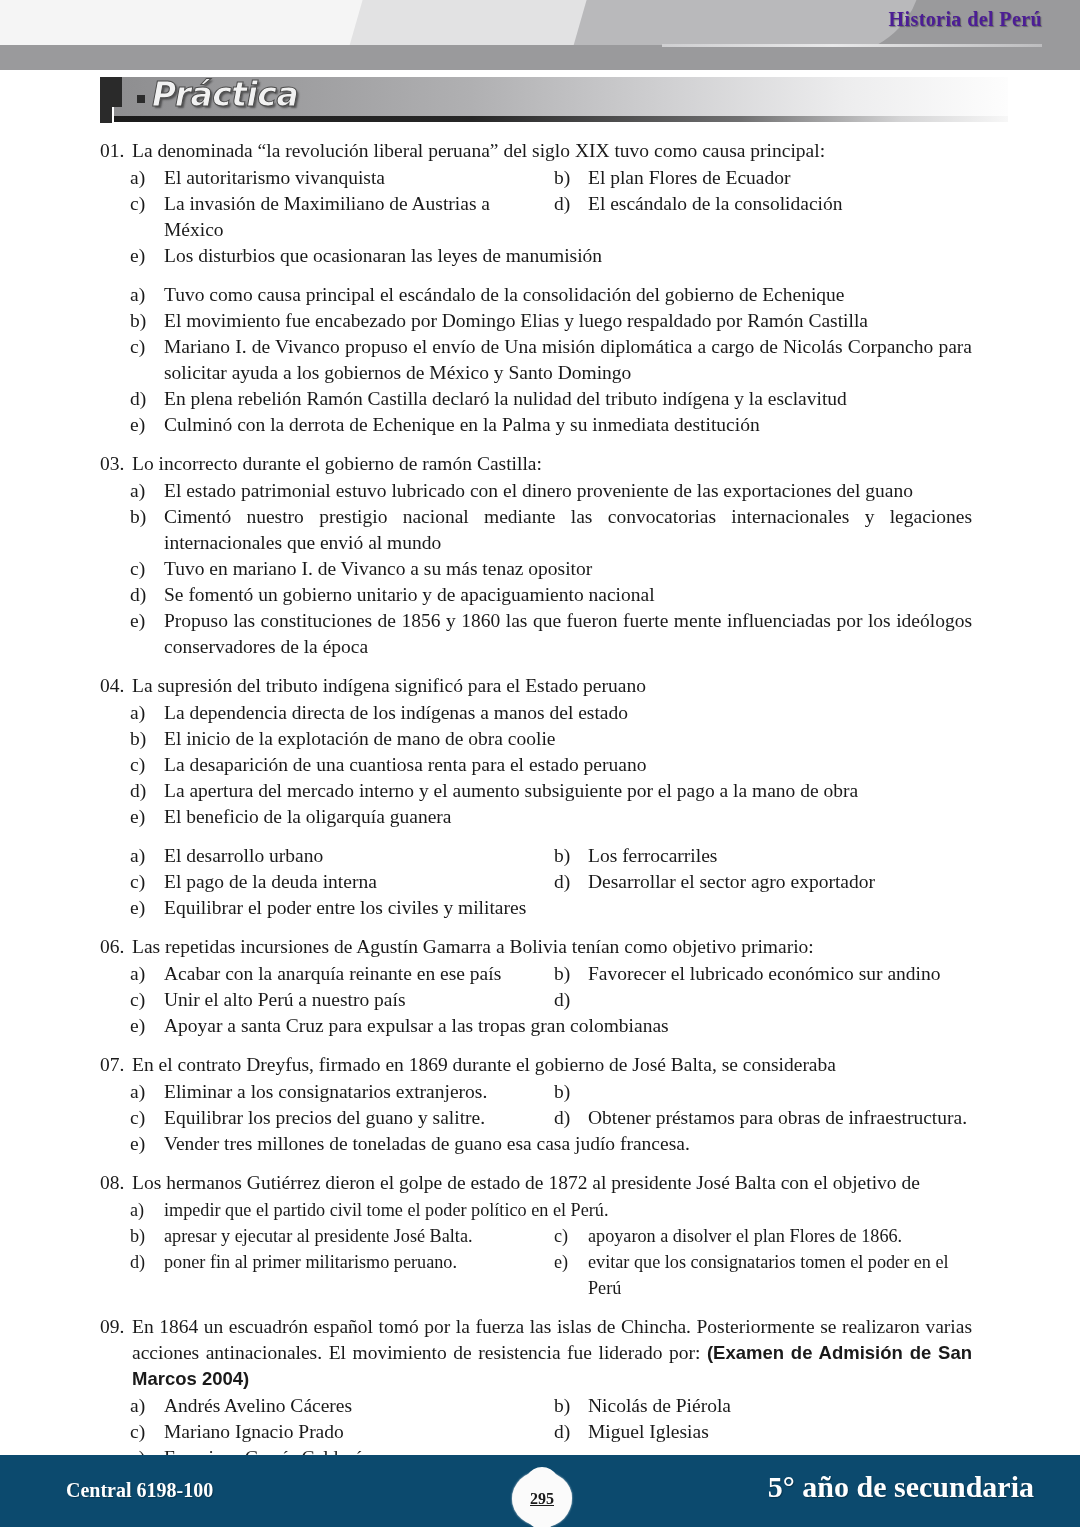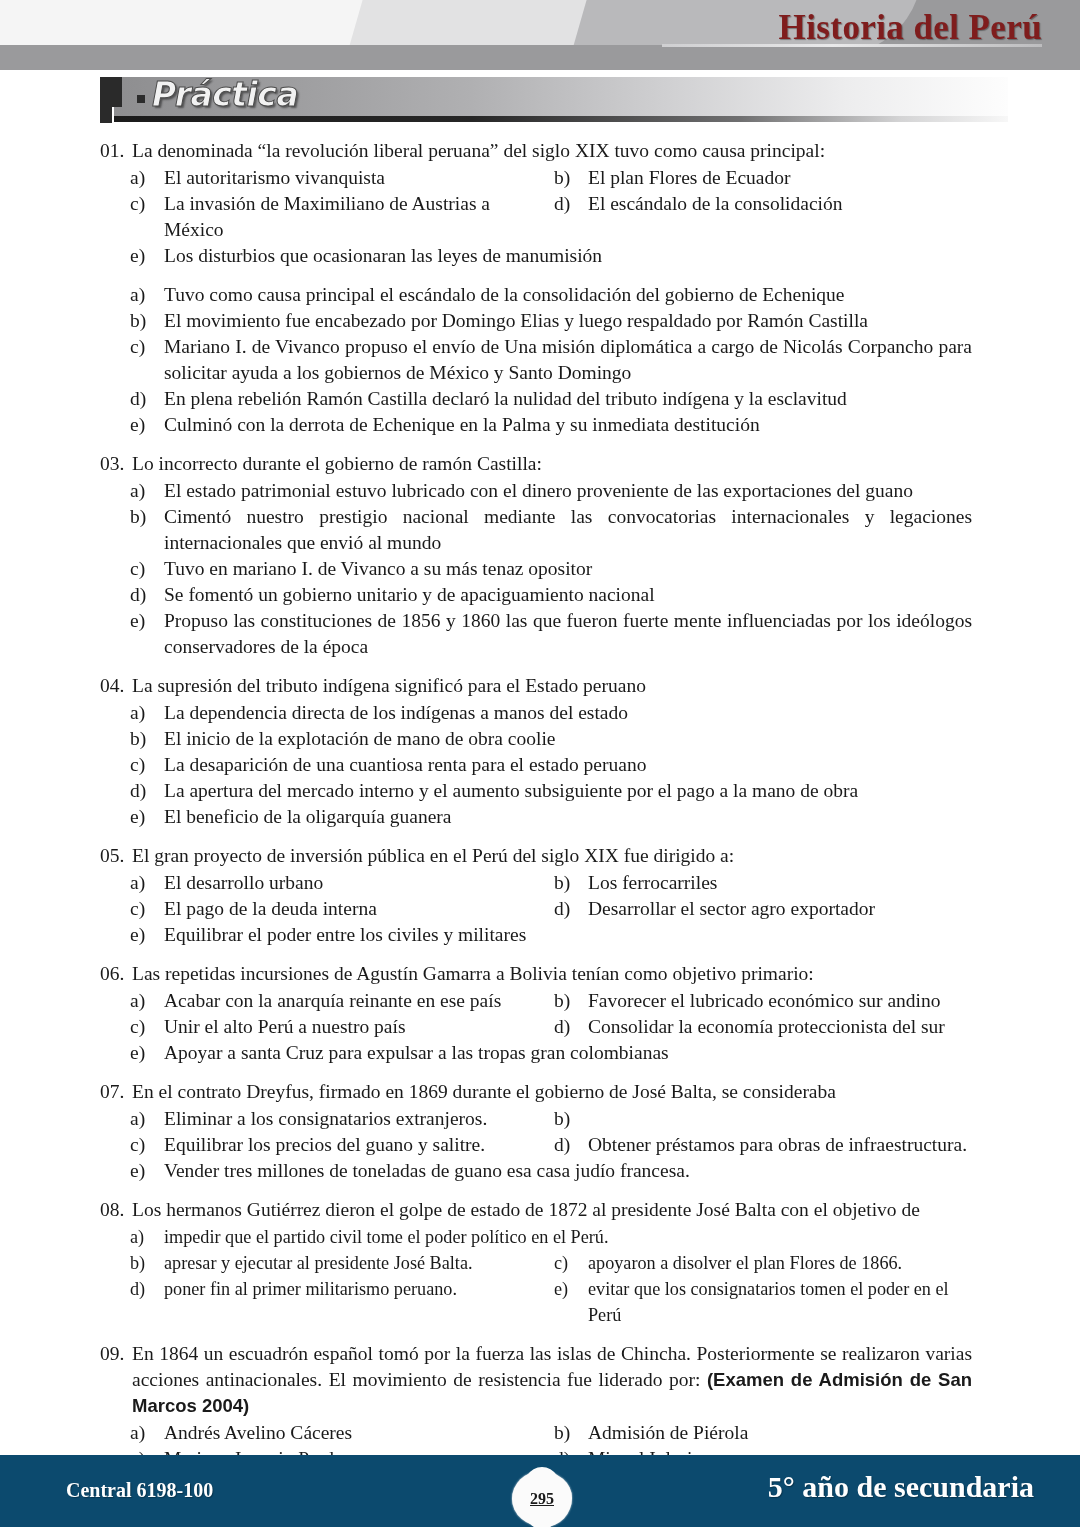--- a/index.html
+++ b/index.html
@@ -35,21 +35,21 @@
     border-bottom-right-radius:58px;
     transform:skewX(-16deg);
   }
   .hdr-underbar{
     position:absolute; left:0; top:45px; width:1080px; height:9px;
     background:#9a9a9c;
   }
   .hdr-title{
     position:absolute; right:38px; top:8px;
     font-family:"Liberation Serif", serif;
-    font-weight:bold; font-size:35px; color:#7f1d1d;
+    font-weight:bold; font-size:20px; color:#4c1d95;
     letter-spacing:.4px;
     text-shadow:1px 1px 1px rgba(0,0,0,.35);
   }
   .hdr-rule{
     position:absolute; right:38px; top:44px; width:380px; height:3px;
     background:linear-gradient(to right, #cfcfd1 0%, #e9e9ea 45%, #bdbdbf 100%);
   }
   .hdr-graybar{
     position:absolute; left:0; top:54px; width:1080px; height:16px;
     background:#9a9a9c;
@@ -325,24 +325,20 @@
         </div>
         <div class="opt-row">
           <div class="opt opt-full">
             <div class="opt-letter">e)</div>
             <div class="opt-text">El beneficio de la oligarquía guanera</div>
           </div>
         </div>
       </div>
     </div>
     <div class="q">
-      <div class="q-head">
-        <div class="q-num">05.</div>
-        <div class="q-stem">El gran proyecto de inversión pública en el Perú del siglo XIX fue dirigido a:</div>
-      </div>
       <div class="opts">
         <div class="opt-row">
           <div class="opt opt-half">
             <div class="opt-letter">a)</div>
             <div class="opt-text nojust">El desarrollo urbano</div>
           </div>
           <div class="opt opt-half rcol">
             <div class="opt-letter">b)</div>
             <div class="opt-text nojust">Los ferrocarriles</div>
           </div>
@@ -381,21 +377,20 @@
             <div class="opt-text nojust">Favorecer el lubricado económico sur andino</div>
           </div>
         </div>
         <div class="opt-row">
           <div class="opt opt-half">
             <div class="opt-letter">c)</div>
             <div class="opt-text nojust">Unir el alto Perú a nuestro país</div>
           </div>
           <div class="opt opt-half rcol">
             <div class="opt-letter">d)</div>
-            <div class="opt-text nojust">Consolidar la economía proteccionista del sur</div>
           </div>
         </div>
         <div class="opt-row">
           <div class="opt opt-full">
             <div class="opt-letter">e)</div>
             <div class="opt-text">Apoyar a santa Cruz para expulsar a las tropas gran colombianas</div>
           </div>
         </div>
       </div>
     </div>
@@ -472,21 +467,21 @@
         <div class="q-stem"><span>En 1864 un escuadrón español tomó por la fuerza las islas de Chincha. Posteriormente se realizaron varias acciones antinacionales. El movimiento de resistencia fue liderado por: </span><b>(Examen de Admisión de San Marcos 2004)</b></div>
       </div>
       <div class="opts">
         <div class="opt-row">
           <div class="opt opt-half">
             <div class="opt-letter">a)</div>
             <div class="opt-text nojust">Andrés Avelino Cáceres</div>
           </div>
           <div class="opt opt-half rcol">
             <div class="opt-letter">b)</div>
-            <div class="opt-text nojust">Admisión de Piérola</div>
+            <div class="opt-text nojust">Nicolás de Piérola</div>
           </div>
         </div>
         <div class="opt-row">
           <div class="opt opt-half">
             <div class="opt-letter">c)</div>
             <div class="opt-text nojust">Mariano Ignacio Prado</div>
           </div>
           <div class="opt opt-half rcol">
             <div class="opt-letter">d)</div>
             <div class="opt-text nojust">Miguel Iglesias</div>

